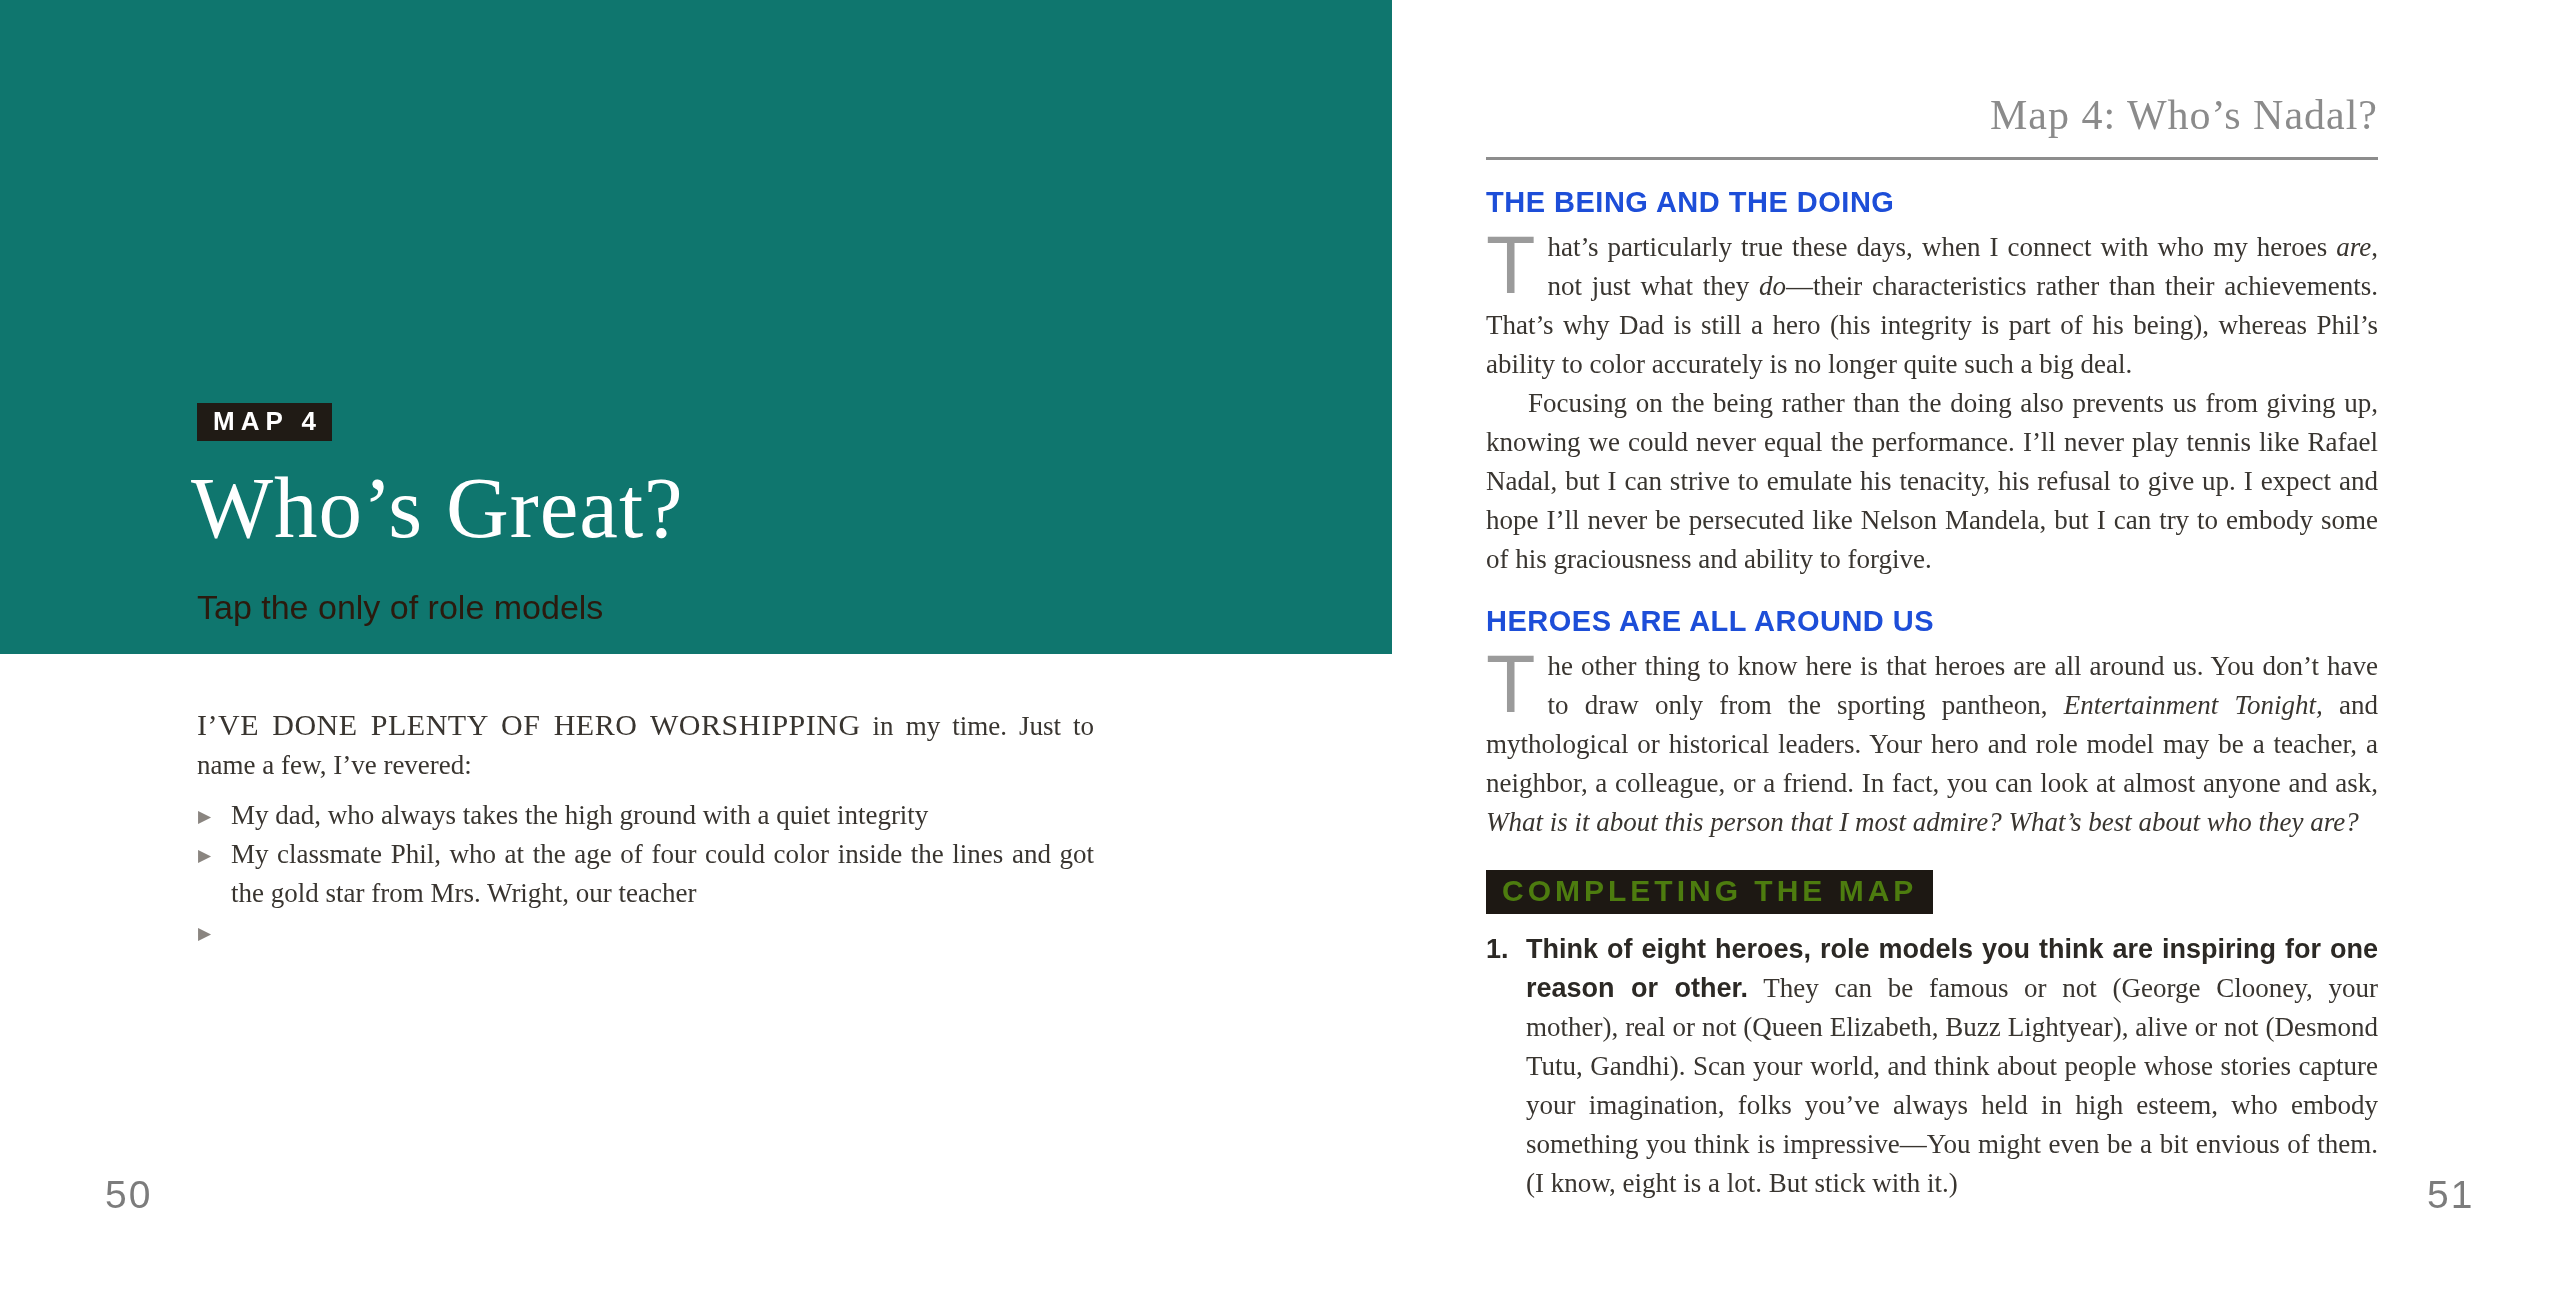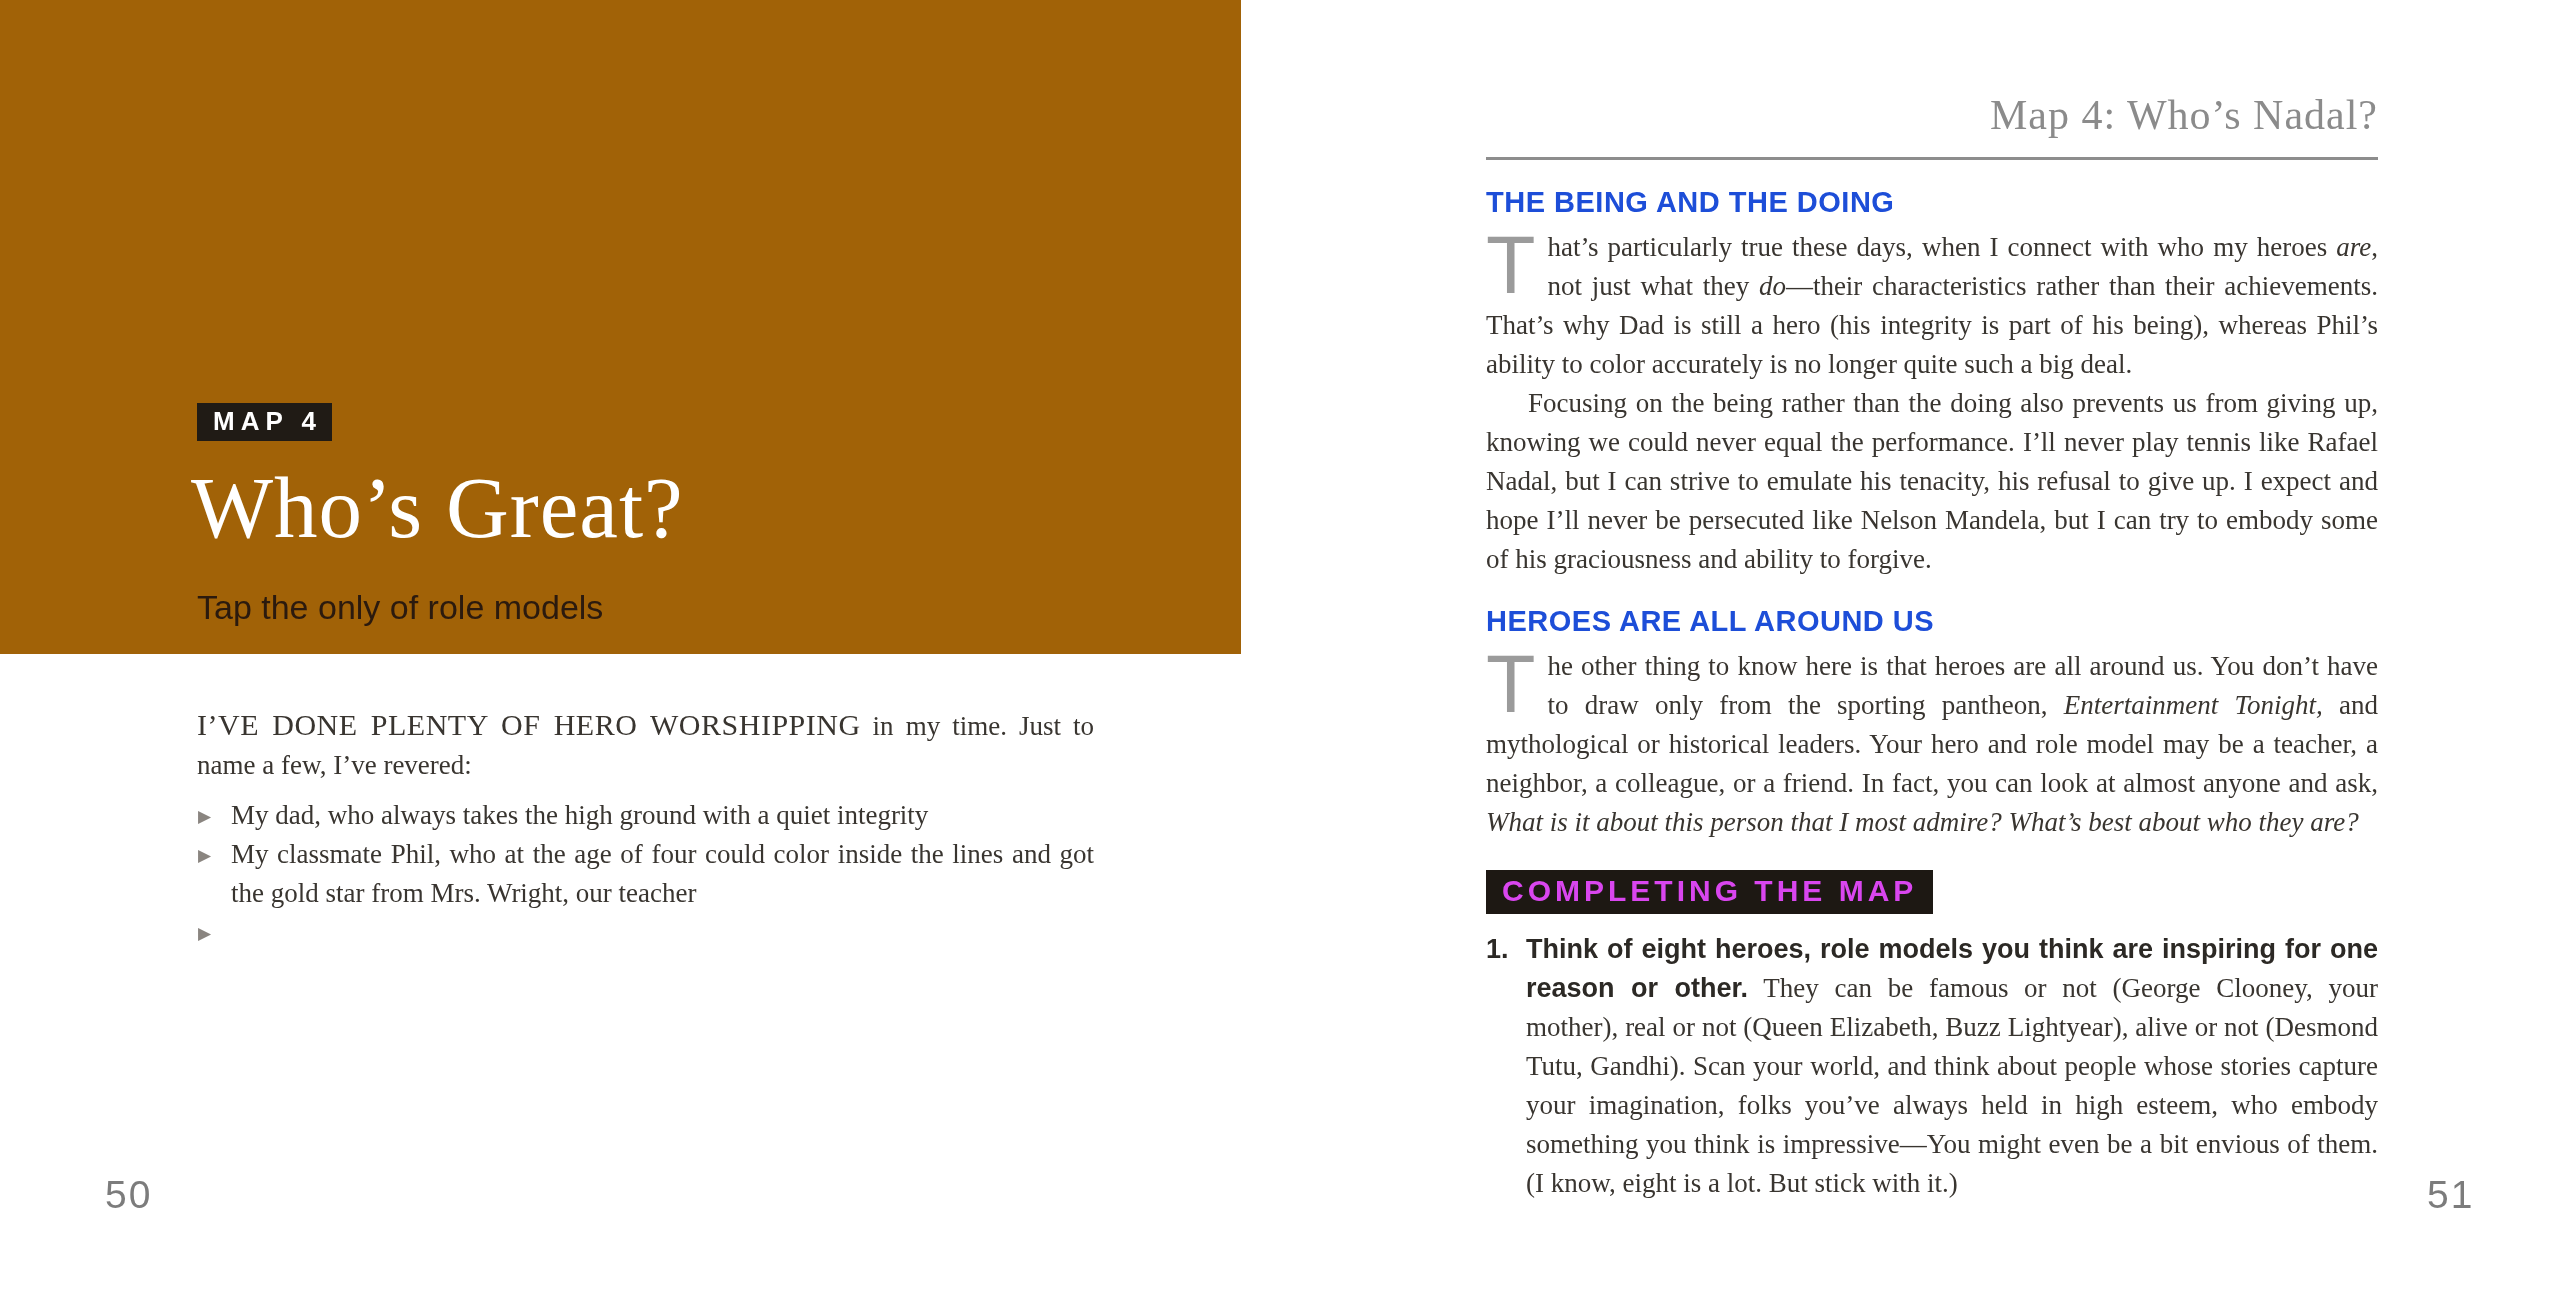--- a/index.html
+++ b/index.html
@@ -4,21 +4,21 @@
 <style>
   html,body{margin:0;padding:0;}
   body{
     width:2576px;height:1312px;background:#ffffff;position:relative;overflow:hidden;
     font-family:"Liberation Serif", serif;color:#393530;
     -webkit-font-smoothing:antialiased;
   }
   .spread{position:absolute;inset:0;}
 
   
-  .orange-hero{position:absolute;left:0;top:0;width:1241px;height:654px;background:#a16207;text-align:right;}
+  .orange-hero{position:absolute;left:0;top:0;width:1392px;height:654px;background:#0f766e;text-align:right;}
   .map-badge{
     position:absolute;left:197px;top:403px;background:#201b15;color:#ffffff;
     font-family:"Liberation Sans", sans-serif;font-weight:800;font-size:26px;
     letter-spacing:6px;padding:5px 10px 7px 16px;line-height:1;
   }
   .chapter-title{
     position:absolute;left:191px;top:464px;margin:0;color:#ffffff;
     font-family:"Liberation Serif", serif;font-weight:400;font-size:87px;line-height:1.0;
     letter-spacing:1px;
   }
@@ -58,21 +58,21 @@
   .section-heading{
     margin:24px 0 8px 0;font-family:"Liberation Sans", sans-serif;font-weight:700;
     font-size:29px;line-height:36px;color:#1d4ed8;letter-spacing:0.5px;
   }
   .body-p{margin:0;font-size:27px;line-height:39px;text-align:justify;}
   .dropcap{
     float:left;font-family:"Liberation Sans", sans-serif;font-size:81px;line-height:63px;
     color:#9b9b9b;margin:6px 12px 0 0;font-weight:400;
   }
   .black-banner{
-    display:inline-block;margin-top:28px;background:#1d1813;color:#d946ef;
+    display:inline-block;margin-top:28px;background:#1d1813;color:#4d7c0f;
     font-family:"Liberation Sans", sans-serif;font-weight:800;font-size:30px;line-height:1;
     letter-spacing:4px;padding:6px 16px 8px 16px;
   }
   .num-item{display:flex;margin-top:16px;}
   .num{
     flex:none;width:40px;font-family:"Liberation Sans", sans-serif;font-weight:700;
     font-size:27px;line-height:39px;color:#2c2925;
   }
   .num-body{flex:1;font-size:27px;line-height:39px;text-align:justify;}
   .it{font-style:italic;}

